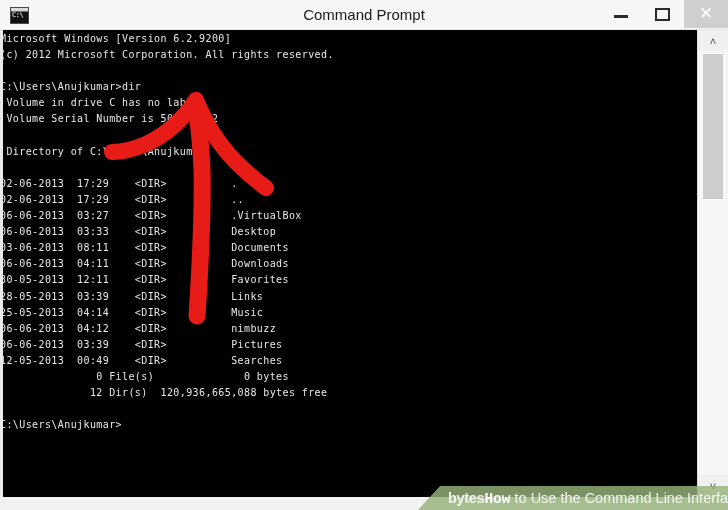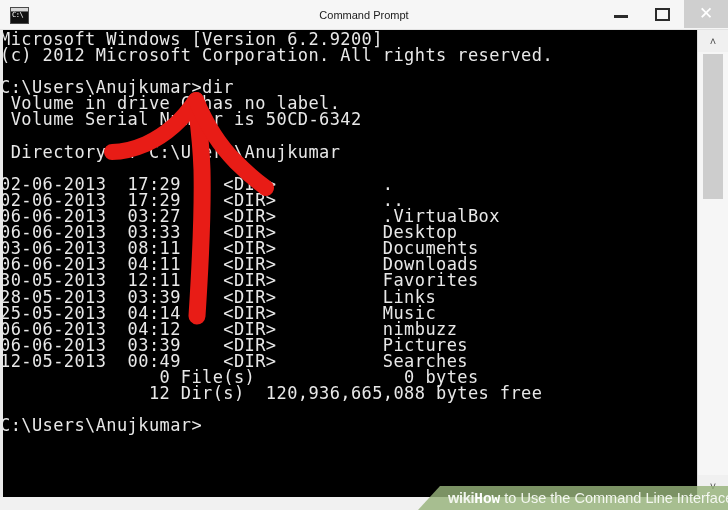--- a/index.html
+++ b/index.html
@@ -83,21 +83,21 @@
 
   .title-text {
     position: absolute;
     left: 0;
     top: 0;
     width: 728px;
     height: 30px;
     line-height: 30px;
     text-align: center;
     font-family: "Liberation Sans", sans-serif;
-    font-size: 11px;
+    font-size: 15px;
     color: #1a1a1a;
     pointer-events: none;
   }
 
   .winbtns {
     position: absolute;
     right: 0;
     top: 0;
     height: 28px;
     display: flex;
@@ -162,21 +162,21 @@
     background: #000000;
     overflow: hidden;
   }
 
   .console-text {
     position: absolute;
     left: 0;
     top: 1px;
     width: 697px;
     font-family: "DejaVu Sans Mono", monospace;
-    font-size: 17px;
+    font-size: 10px;
     line-height: 16.1px;
     color: #e8e8e8;
     white-space: pre;
     letter-spacing: 0.4px;
     -webkit-font-smoothing: none;
   }
   .console-text .cline {
     display: block;
     height: 16.1px;
     white-space: pre;
@@ -342,16 +342,16 @@
   <svg class="anno" viewBox="0 0 728 510" xmlns="http://www.w3.org/2000/svg">
     <g fill="none" stroke="#e81c16" stroke-linecap="round" stroke-linejoin="round">
       <path d="M197 316 C 200 270, 203 215, 202 170 C 201 140, 198 120, 196 104" stroke-width="17"></path>
       <path d="M196 100 C 184 118, 168 134, 146 144 C 132 150, 120 152, 112 152" stroke-width="16"></path>
       <path d="M196 100 C 206 124, 220 146, 236 162 C 248 174, 258 182, 266 188" stroke-width="16"></path>
     </g>
   </svg>
 
   <div class="watermark">
     <div class="wm-bg"></div>
-    <div class="wm-text"><span class="wm-wiki">wiki</span><span class="wm-how">How</span><span class="wm-rest"> to Use the Command Line Interface</span></div>
+    <div class="wm-text"><span class="wm-wiki">bytes</span><span class="wm-how">How</span><span class="wm-rest"> to Use the Command Line Interface</span></div>
   </div>
 
 </div>
 
 </body></html>

